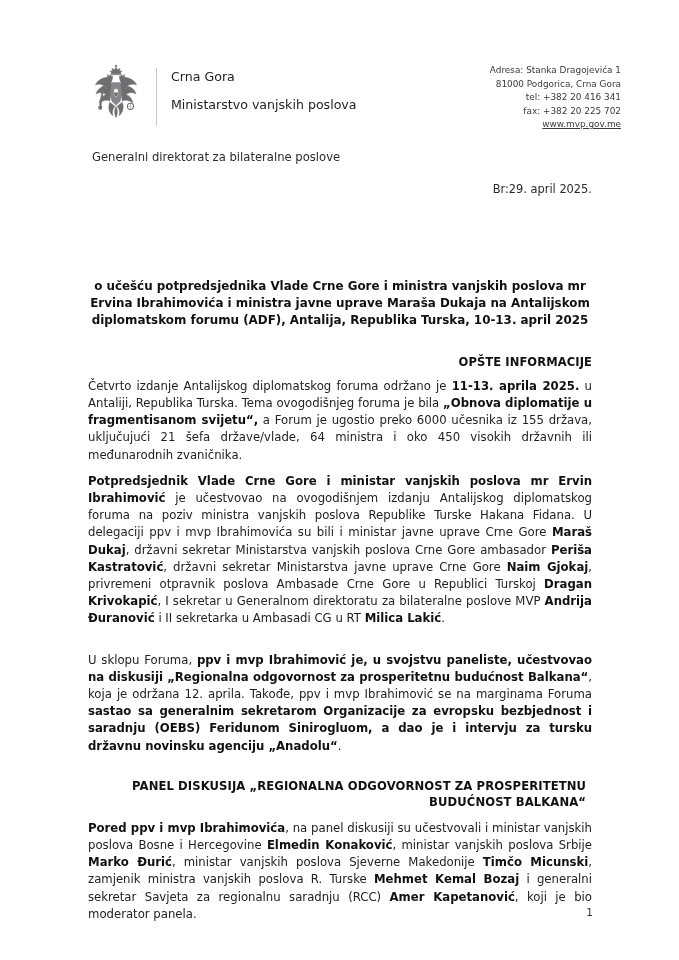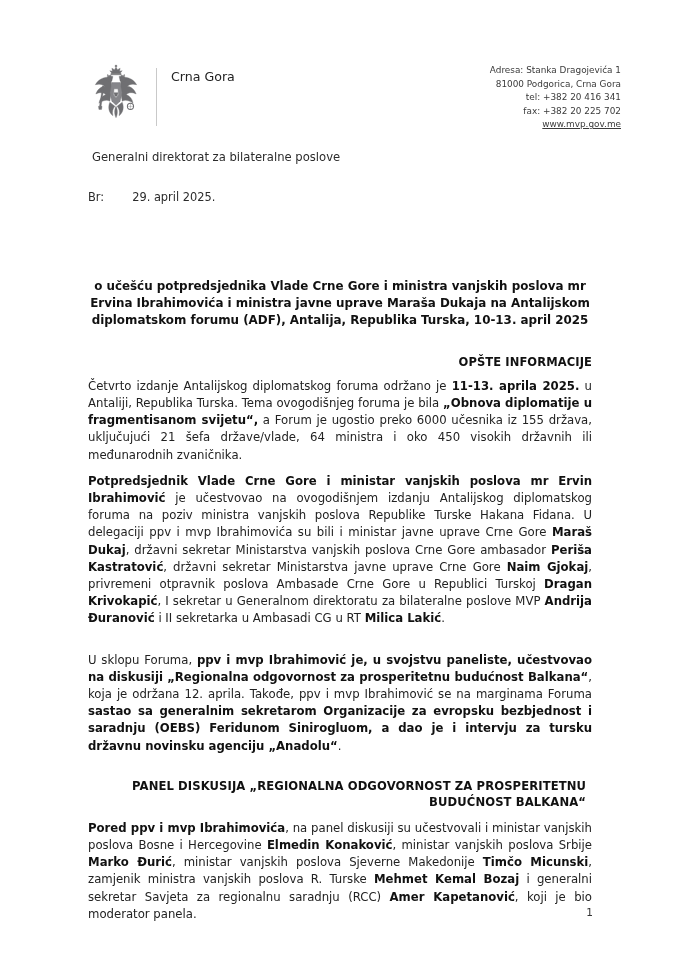--- a/index.html
+++ b/index.html
@@ -86,27 +86,26 @@
   .directorate {
     position: absolute;
     left: 92px;
     top: 150px;
     font-size: 11.6px;
     color: #2b2b2b;
   }
   .meta-row {
     position: absolute;
     left: 88px;
-    top: 190px;
+    top: 182px;
     width: 504px;
     display: flex;
-    justify-content: flex-start;
+    justify-content: flex-end;
     font-size: 11.4px;
     color: #2b2b2b;
-    gap: 28px;
   }
 
   
   .content {
     position: absolute;
     left: 88px;
     top: 252px;
     width: 504px;
   }
   .doc-title {
@@ -202,20 +201,21 @@
           <path d="M62 74 C66 84 64 94 56 100 C58 92 56 86 52 82 Z"></path>
           <path d="M50 82 C46 90 47 98 50 104 C53 98 54 90 50 82 Z"></path>
         </g>
       </svg>
     </div>
 
     <div class="hdr-divider"></div>
 
     <div class="org-block">
       <div class="org-line1">Crna Gora</div>
+      <div class="org-line2">Ministarstvo vanjskih poslova</div>
     </div>
 
     <div class="address-block">
       <div>Adresa: Stanka Dragojevića 1</div>
       <div>81000 Podgorica, Crna Gora</div>
       <div>tel: +382 20 416 341</div>
       <div>fax: +382 20 225 702</div>
       <div class="url">www.mvp.gov.me</div>
     </div>
   </div>

